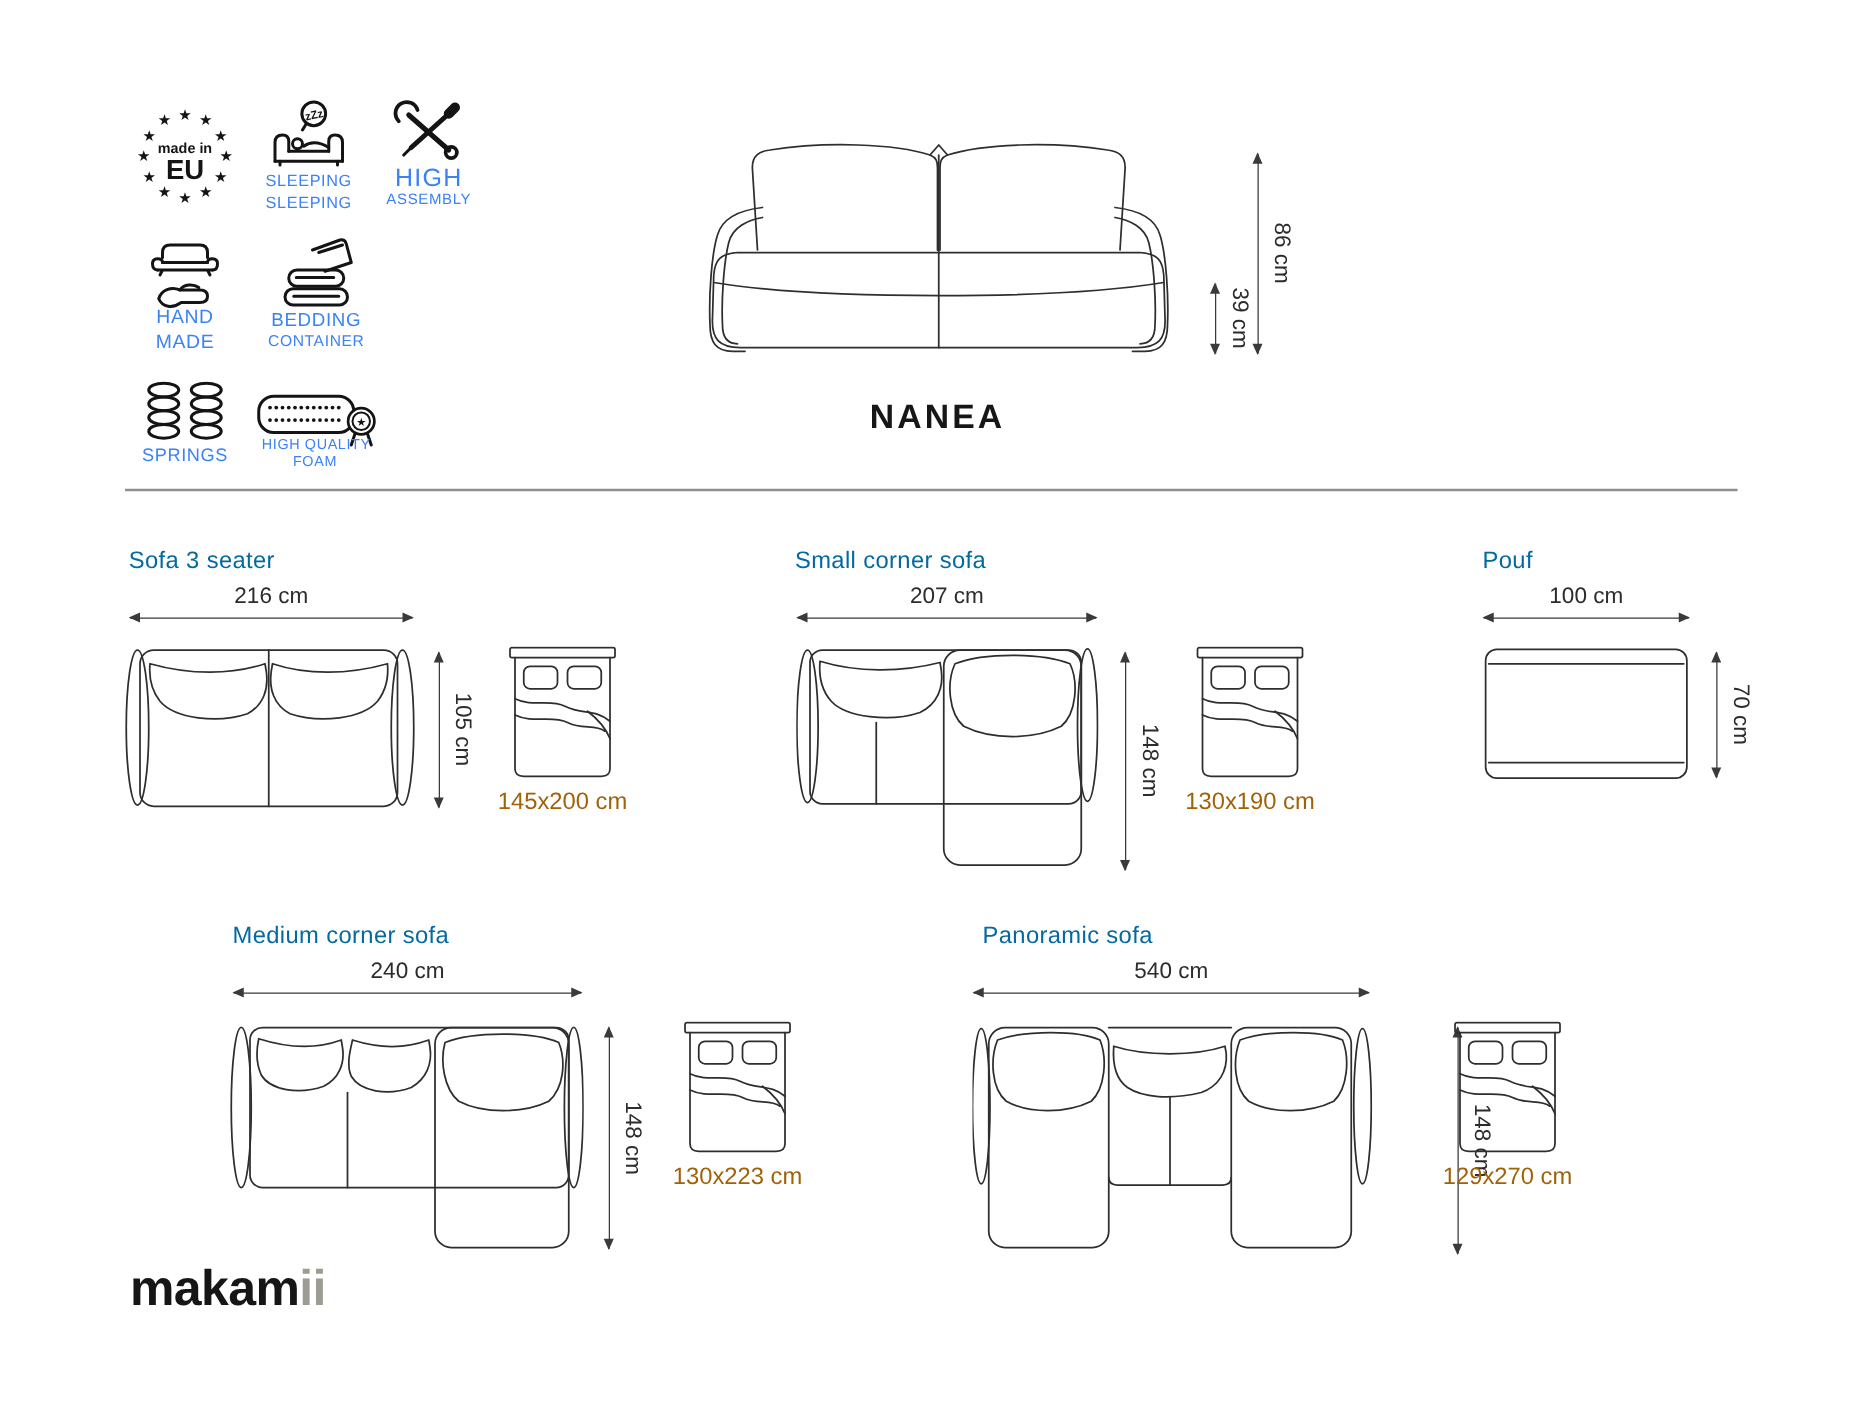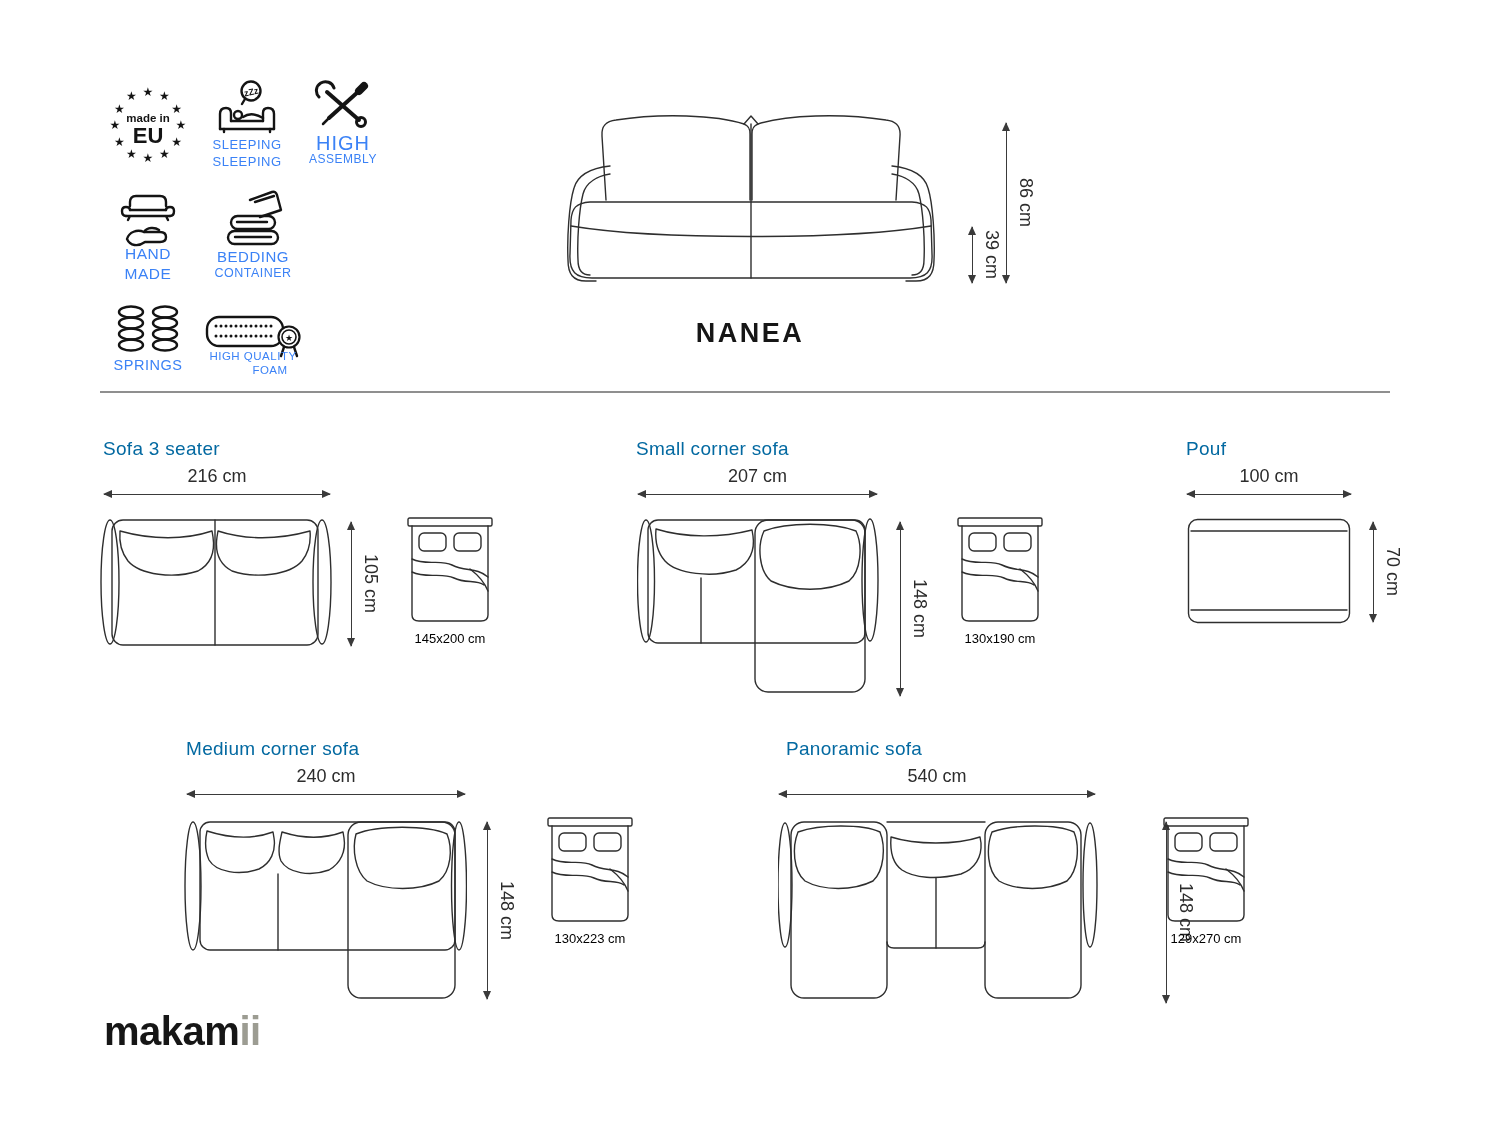--- a/index.html
+++ b/index.html
@@ -21,21 +21,21 @@
   .arrow-v::before { content:""; position:absolute; top:-1px; left:-5.3px;
     border-style:solid; border-width:0 4.6px 9px 4.6px;
     border-color:transparent transparent #3a3a3a transparent; }
   .arrow-v::after { content:""; position:absolute; bottom:-1px; left:-5.3px;
     border-style:solid; border-width:9px 4.6px 0 4.6px;
     border-color:#3a3a3a transparent transparent transparent; }
 
   .dim-label-h { position:absolute; text-align:center; font-size:18px; color:#2c2c2c; }
   .dim-label-v { position:absolute; writing-mode:vertical-rl; text-align:center;
                  font-size:18px; color:#2c2c2c; width:24px; }
-  .bed-label   { position:absolute; text-align:center; font-size:13px; color:#000000; }
+  .bed-label   { position:absolute; text-align:center; font-size:19px; color:#a16207; }
   .variant-title { position:absolute; font-size:19px; color:#0369a1; letter-spacing:0.3px; }
   .product-title { position:absolute; font-size:27px; font-weight:700; letter-spacing:2.5px;
                    color:#161616; text-align:center; }
   .badge-label { position:absolute; text-align:center; color:#3b82f6; font-weight:400;
                  letter-spacing:0.5px; line-height:1.3; }
   .divider { position:absolute; background:#8f8f8f; }
   .brand { position:absolute; font-size:40px; font-weight:700; letter-spacing:-0.5px;
            color:#161616; line-height:1;margin-top:11px; }
   .brand .gray { color:#9c9c92; }
   .line-ico { stroke:#141414; stroke-width:2.4; fill:none; stroke-linecap:round; stroke-linejoin:round; }
@@ -168,21 +168,21 @@
           <circle cx="57" cy="30" r="1.5"></circle>
           <circle cx="62" cy="30" r="1.5"></circle>
           <circle cx="67" cy="30" r="1.5"></circle>
       </g>
       <circle cx="85" cy="31" r="10.5" stroke="#141414" stroke-width="2.2" fill="#ffffff"></circle>
       <circle cx="85" cy="31" r="7" stroke="#141414" stroke-width="1.6" fill="none"></circle>
       <text x="85" y="35" font-size="9" text-anchor="middle" fill="#141414">★</text>
       <path class="line-ico" stroke-width="2" d="M80 41 L77 50 M90 41 L93 50"></path>
     </svg>
     <div class="badge-label" style="left:197px;top:349px;width:112px;font-size:11.5px">HIGH QUALITY</div>
-    <div class="badge-label" style="left:214px;top:363px;width:112px;font-size:11.5px">FOAM</div>
+    <div class="badge-label" style="left:196px;top:363px;width:112px;font-size:11.5px">FOAM</div>
   </div>
 
   <svg style="position:absolute;left:556px;top:104px" width="390" height="182" viewBox="0 0 390 182">
     <g stroke="#2e2e2e" stroke-width="1.4" fill="none" stroke-linecap="round" stroke-linejoin="round">
       <path d="M50 96 L46 32 C45 20 52 17 60 16 C105 9 160 11 188 20 C193 22 194 25 194 30 L194 96"></path>
       <path d="M196 96 L196 30 C196 25 197 22 202 20 C230 11 285 9 330 16 C338 17 345 20 344 32 L340 96"></path>
       <path d="M188 20 L195 12 L202 20"></path>
       <path d="M34 98 C20 99 16 104 15 116 L14 150 C13 168 20 174 36 174 L354 174 C370 174 377 168 376 150 L375 116 C374 104 370 99 356 98 Z"></path>
       <path d="M15 122 C100 136 290 136 375 122"></path>
       <path d="M195 20 L195 174"></path>

